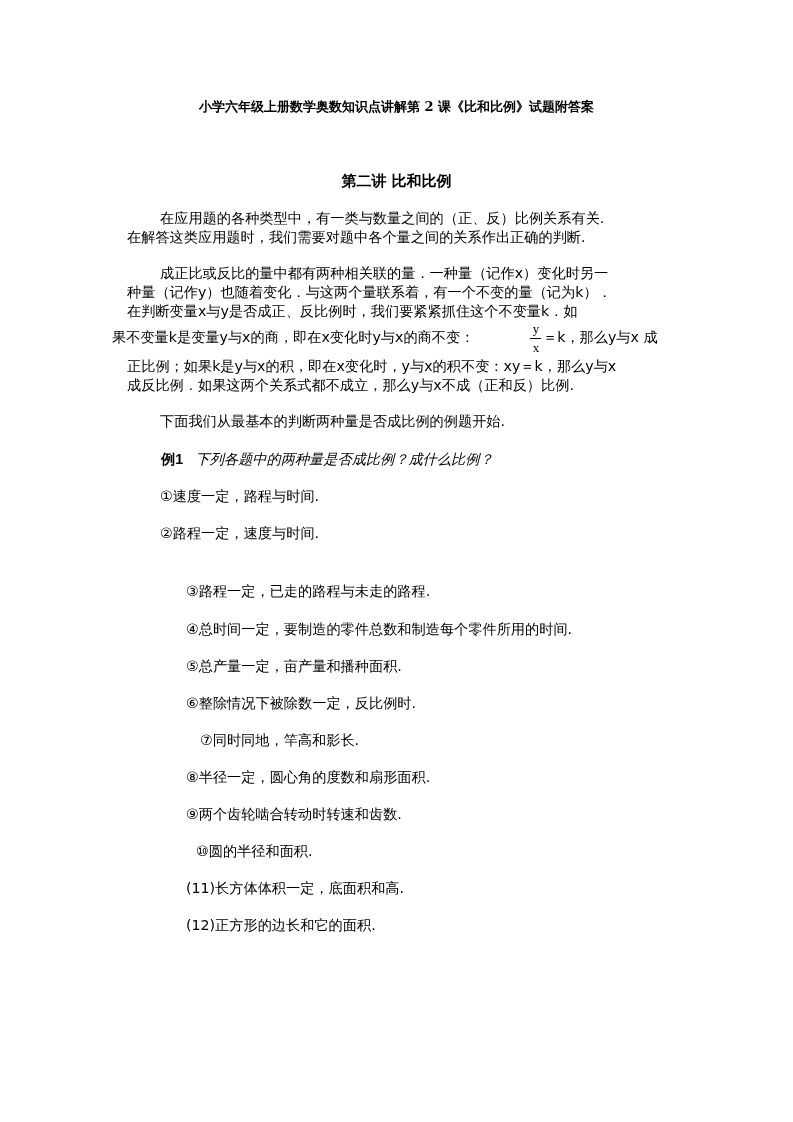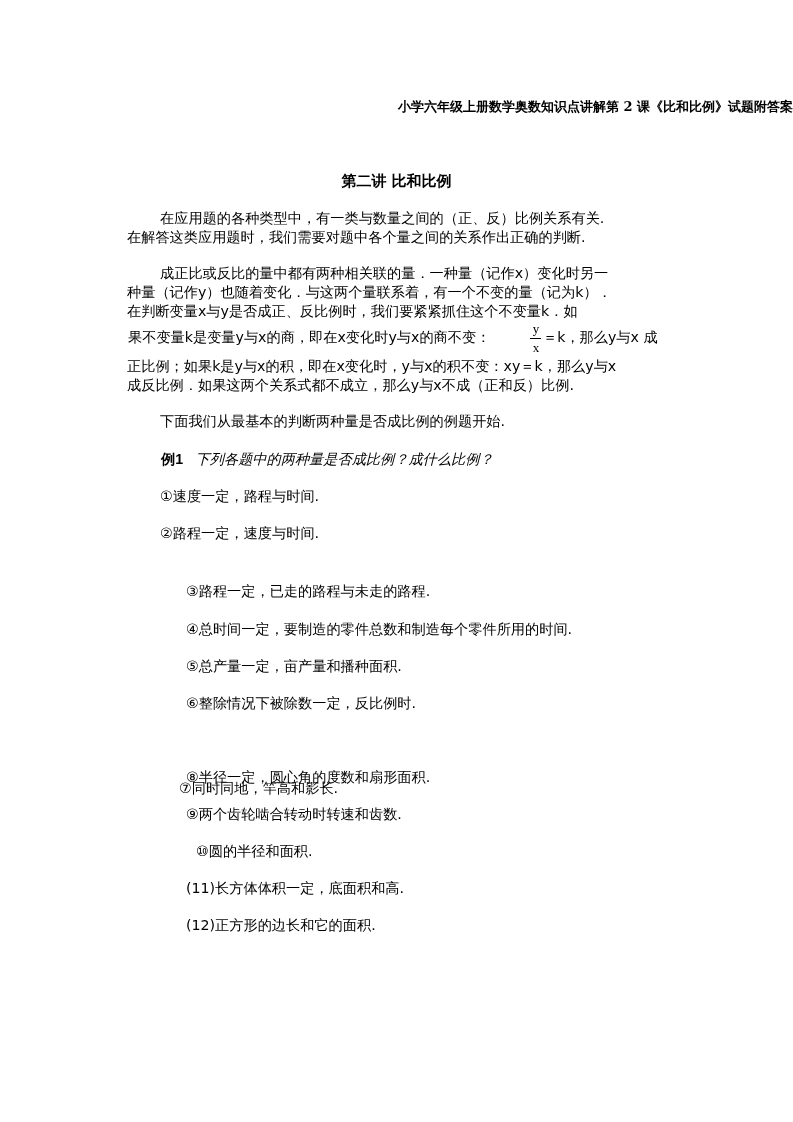--- a/index.html
+++ b/index.html
@@ -1,19 +1,19 @@
 <!DOCTYPE html>
 <html><head>
 <meta charset="utf-8">
 <style>
   html, body { margin: 0; padding: 0; background: #ffffff; }
   body { width: 793px; height: 1122px; position: relative; overflow: hidden;
          font-family: "DejaVu Sans", "Liberation Sans", sans-serif; color: #000; }
   .abs { position: absolute; white-space: nowrap; }
-  .doc-title { top: 98px; left: 0; width: 793px; text-align: right;
+  .doc-title { top: 98px; left: 0; width: 793px; text-align: center;
                font-family: "DejaVu Serif", "Liberation Serif", serif; font-weight: bold; font-size: 13px; }
   .lesson-title { top: 172px; left: 0; width: 793px; text-align: center;
                   font-family: "DejaVu Serif", "Liberation Serif", serif; font-weight: bold; font-size: 15px; }
   .line { position: absolute; white-space: nowrap; font-size: 14.2px; }
   .frac { position: absolute; font-family: "Liberation Serif", serif; font-size: 13px; text-align: center; width: 12px; }
   .frac-bar { position: absolute; height: 1px; background: #000; width: 11px; }
   .item { position: absolute; white-space: nowrap; font-size: 14.2px; }
   .bold { font-weight: bold; font-family: Liberation Sans, sans-serif; }
 </style>
 </head>
@@ -24,21 +24,21 @@
 
 <div>
   <div class="line" style="top:209px;left:160px;">在应用题的各种类型中，有一类与数量之间的（正、反）比例关系有关.</div>
   <div class="line" style="top:228px;left:127px;">在解答这类应用题时，我们需要对题中各个量之间的关系作出正确的判断.</div>
 </div>
 
 <div>
   <div class="line" style="top:264px;left:160px;">成正比或反比的量中都有两种相关联的量．一种量（记作x）变化时另一</div>
   <div class="line" style="top:283px;left:127px;">种量（记作y）也随着变化．与这两个量联系着，有一个不变的量（记为k）．</div>
   <div class="line" style="top:302px;left:127px;text-align:center;">在判断变量x与y是否成正、反比例时，我们要紧紧抓住这个不变量k．如</div>
-  <div class="line" style="top:328px;left:128px;">果不变量k是变量y与x的商，即在x变化时y与x的商不变：</div>
+  <div class="line" style="top:328px;left:112px;">果不变量k是变量y与x的商，即在x变化时y与x的商不变：</div>
   <div class="frac" style="top:321px;left:530px;">y</div>
   <div class="frac-bar" style="top:338px;left:530px;"></div>
   <div class="frac" style="top:340px;left:530px;">x</div>
   <div class="line" style="top:328px;left:543px;">＝k，那么y与x 成</div>
   <div class="line" style="top:357px;left:127px;">正比例；如果k是y与x的积，即在x变化时，y与x的积不变：xy＝k，那么y与x</div>
   <div class="line" style="top:376px;left:127px;">成反比例．如果这两个关系式都不成立，那么y与x不成（正和反）比例.</div>
 </div>
 
 <div class="line" style="top:412px;left:160px;">下面我们从最基本的判断两种量是否成比例的例题开始.</div>
 
@@ -46,19 +46,19 @@
   <div class="line" style="top:450px;left:161px;">
     <span class="bold">例1</span>
     <span style="margin-left:8px;font-style:italic;">下列各题中的两种量是否成比例？成什么比例？</span>
   </div>
   <div class="item" style="top:487px;left:160px;">①速度一定，路程与时间.</div>
   <div class="item" style="top:524px;left:160px;">②路程一定，速度与时间.</div>
   <div class="item" style="top:582px;left:186px;">③路程一定，已走的路程与未走的路程.</div>
   <div class="item" style="top:620px;left:186px;">④总时间一定，要制造的零件总数和制造每个零件所用的时间.</div>
   <div class="item" style="top:657px;left:186px;">⑤总产量一定，亩产量和播种面积.</div>
   <div class="item" style="top:694px;left:186px;">⑥整除情况下被除数一定，反比例时.</div>
-  <div class="item" style="top:731px;left:179px;margin-top:48px;">⑦同时同地，竿高和影长.</div>
+  <div class="item" style="top:731px;left:200px;">⑦同时同地，竿高和影长.</div>
   <div class="item" style="top:768px;left:186px;">⑧半径一定，圆心角的度数和扇形面积.</div>
   <div class="item" style="top:805px;left:186px;">⑨两个齿轮啮合转动时转速和齿数.</div>
   <div class="item" style="top:842px;left:196px;text-align:right;">⑩圆的半径和面积.</div>
   <div class="item" style="top:879px;left:186px;">(11)长方体体积一定，底面积和高.</div>
   <div class="item" style="top:916px;left:186px;">(12)正方形的边长和它的面积.</div>
 </div>
 
 </body></html>

